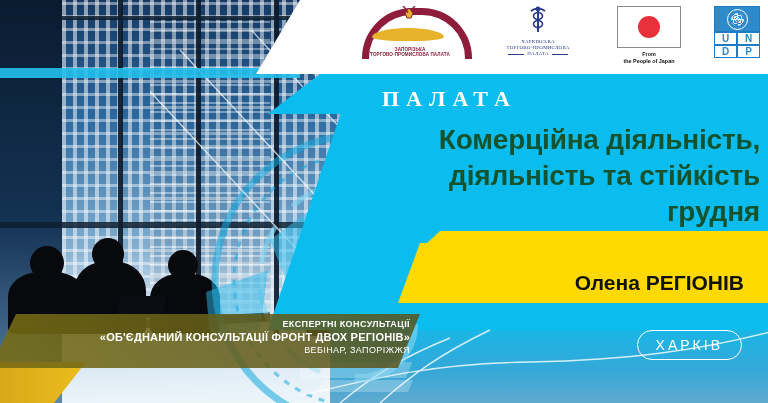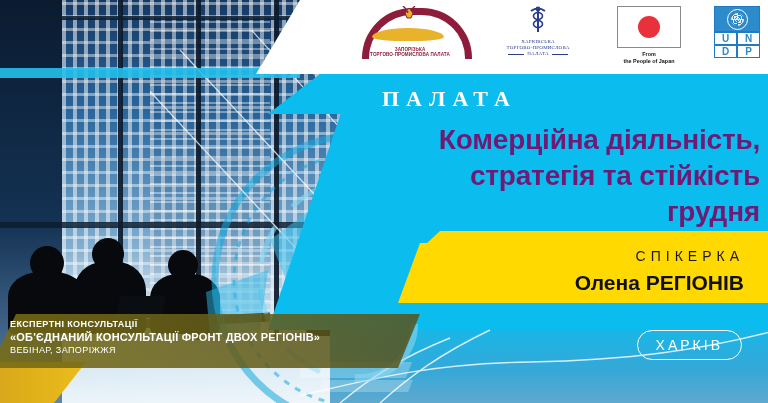--- a/index.html
+++ b/index.html
@@ -80,37 +80,37 @@
   .ulogo .ugrid div{display:flex;align-items:center;justify-content:center;
     font:700 10px/1 "Liberation Sans",sans-serif;color:#2E8BCB;background:#fff;}
   .ulogo .unemb{width:19px;height:19px;border-radius:50%;border:1.4px solid #fff;position:relative;}
   .ulogo .unemb:before{content:"";position:absolute;inset:3px;border-radius:50%;
     background:repeating-conic-gradient(#fff 0 6deg,#2E8BCB 6deg 12deg);opacity:.85;}
 
   
   .webinar{position:absolute;left:382px;top:88px;font:700 22px/1 "Liberation Serif",serif;
     color:#fff;letter-spacing:7px;}
   .title{position:absolute;left:372px;top:122px;width:388px;text-align:right;
-    font:700 28px/36px "Liberation Sans",sans-serif;color:#701a75;letter-spacing:-.2px;}
+    font:700 28px/36px "Liberation Sans",sans-serif;color:#14532d;letter-spacing:-.2px;}
 
   
   .yband{position:absolute;left:398px;top:243px;width:370px;height:60px;background:#FFD900;
     clip-path:polygon(22px 0,100% 0,100% 100%,0 100%);}
   .ybandtop{position:absolute;left:426px;top:231px;width:342px;height:13px;background:#FFD900;
     clip-path:polygon(14px 0,100% 0,100% 100%,0 100%);}
   .spk-label{position:absolute;right:24px;top:249px;font:400 14px/1 "Liberation Sans",sans-serif;
     color:#1a1a1a;letter-spacing:5px;}
   .spk-name{position:absolute;right:24px;top:272px;font:700 21px/1 "Liberation Sans",sans-serif;
     color:#111;}
 
   
   .expband{position:absolute;left:-10px;top:314px;width:430px;height:54px;
     background:linear-gradient(90deg,rgba(120,108,20,.88),rgba(86,82,28,.85));
     clip-path:polygon(26px 0,100% 0,calc(100% - 22px) 100%,0 100%);}
-  .exp-txt{position:absolute;left:10px;top:318px;width:400px;color:#fff;
+  .exp-txt{position:absolute;left:10px;top:318px;width:400px;text-align:right;color:#fff;
     font-family:"Liberation Sans",sans-serif;}
   .exp-l1{font:700 9px/12px "Liberation Sans",sans-serif;letter-spacing:.4px;}
   .exp-l2{font:700 11px/14px "Liberation Sans",sans-serif;letter-spacing:.2px;}
   .exp-l3{font:400 9px/13px "Liberation Sans",sans-serif;letter-spacing:.4px;}
 
   
   .datepill{position:absolute;left:424px;top:329px;height:30px;padding:0 16px;background:#fff;
     border-radius:16px;display:flex;align-items:center;
     font:700 17px/1 "Liberation Serif",serif;color:#111;letter-spacing:.2px;}
   
@@ -247,27 +247,26 @@
         <div class="ucell">N</div>
         <div class="ucell">D</div>
         <div class="ucell">P</div>
       </div>
     </div>
   </div>
 
   <div class="webinar">ПАЛАТА</div>
   <div class="title">
     <div>Комерційна діяльність,</div>
-    <div>стратегія та стійкість</div>
+    <div>діяльність та стійкість</div>
     <div>грудня</div>
   </div>
 
   <div class="ybandtop"></div>
   <div class="yband"></div>
-  <div class="spk-label">СПІКЕРКА</div>
   <div class="spk-name">Олена РЕГІОНІВ</div>
 
   <div class="bottomcyan"></div>
   <svg style="position:absolute;left:300px;top:318px;width:468px;height:85px;" viewBox="0 0 468 85">
     <g fill="none" stroke="#ffffff" opacity=".8" stroke-width="1.4">
       <path d="M-10 80 C60 64 120 46 230 44 C330 42 400 32 470 14"></path>
       <path d="M40 85 C70 60 100 40 150 20"></path>
       <path d="M80 85 C110 58 140 36 190 12"></path>
     </g>
     <g opacity=".25" fill="#ffffff">

